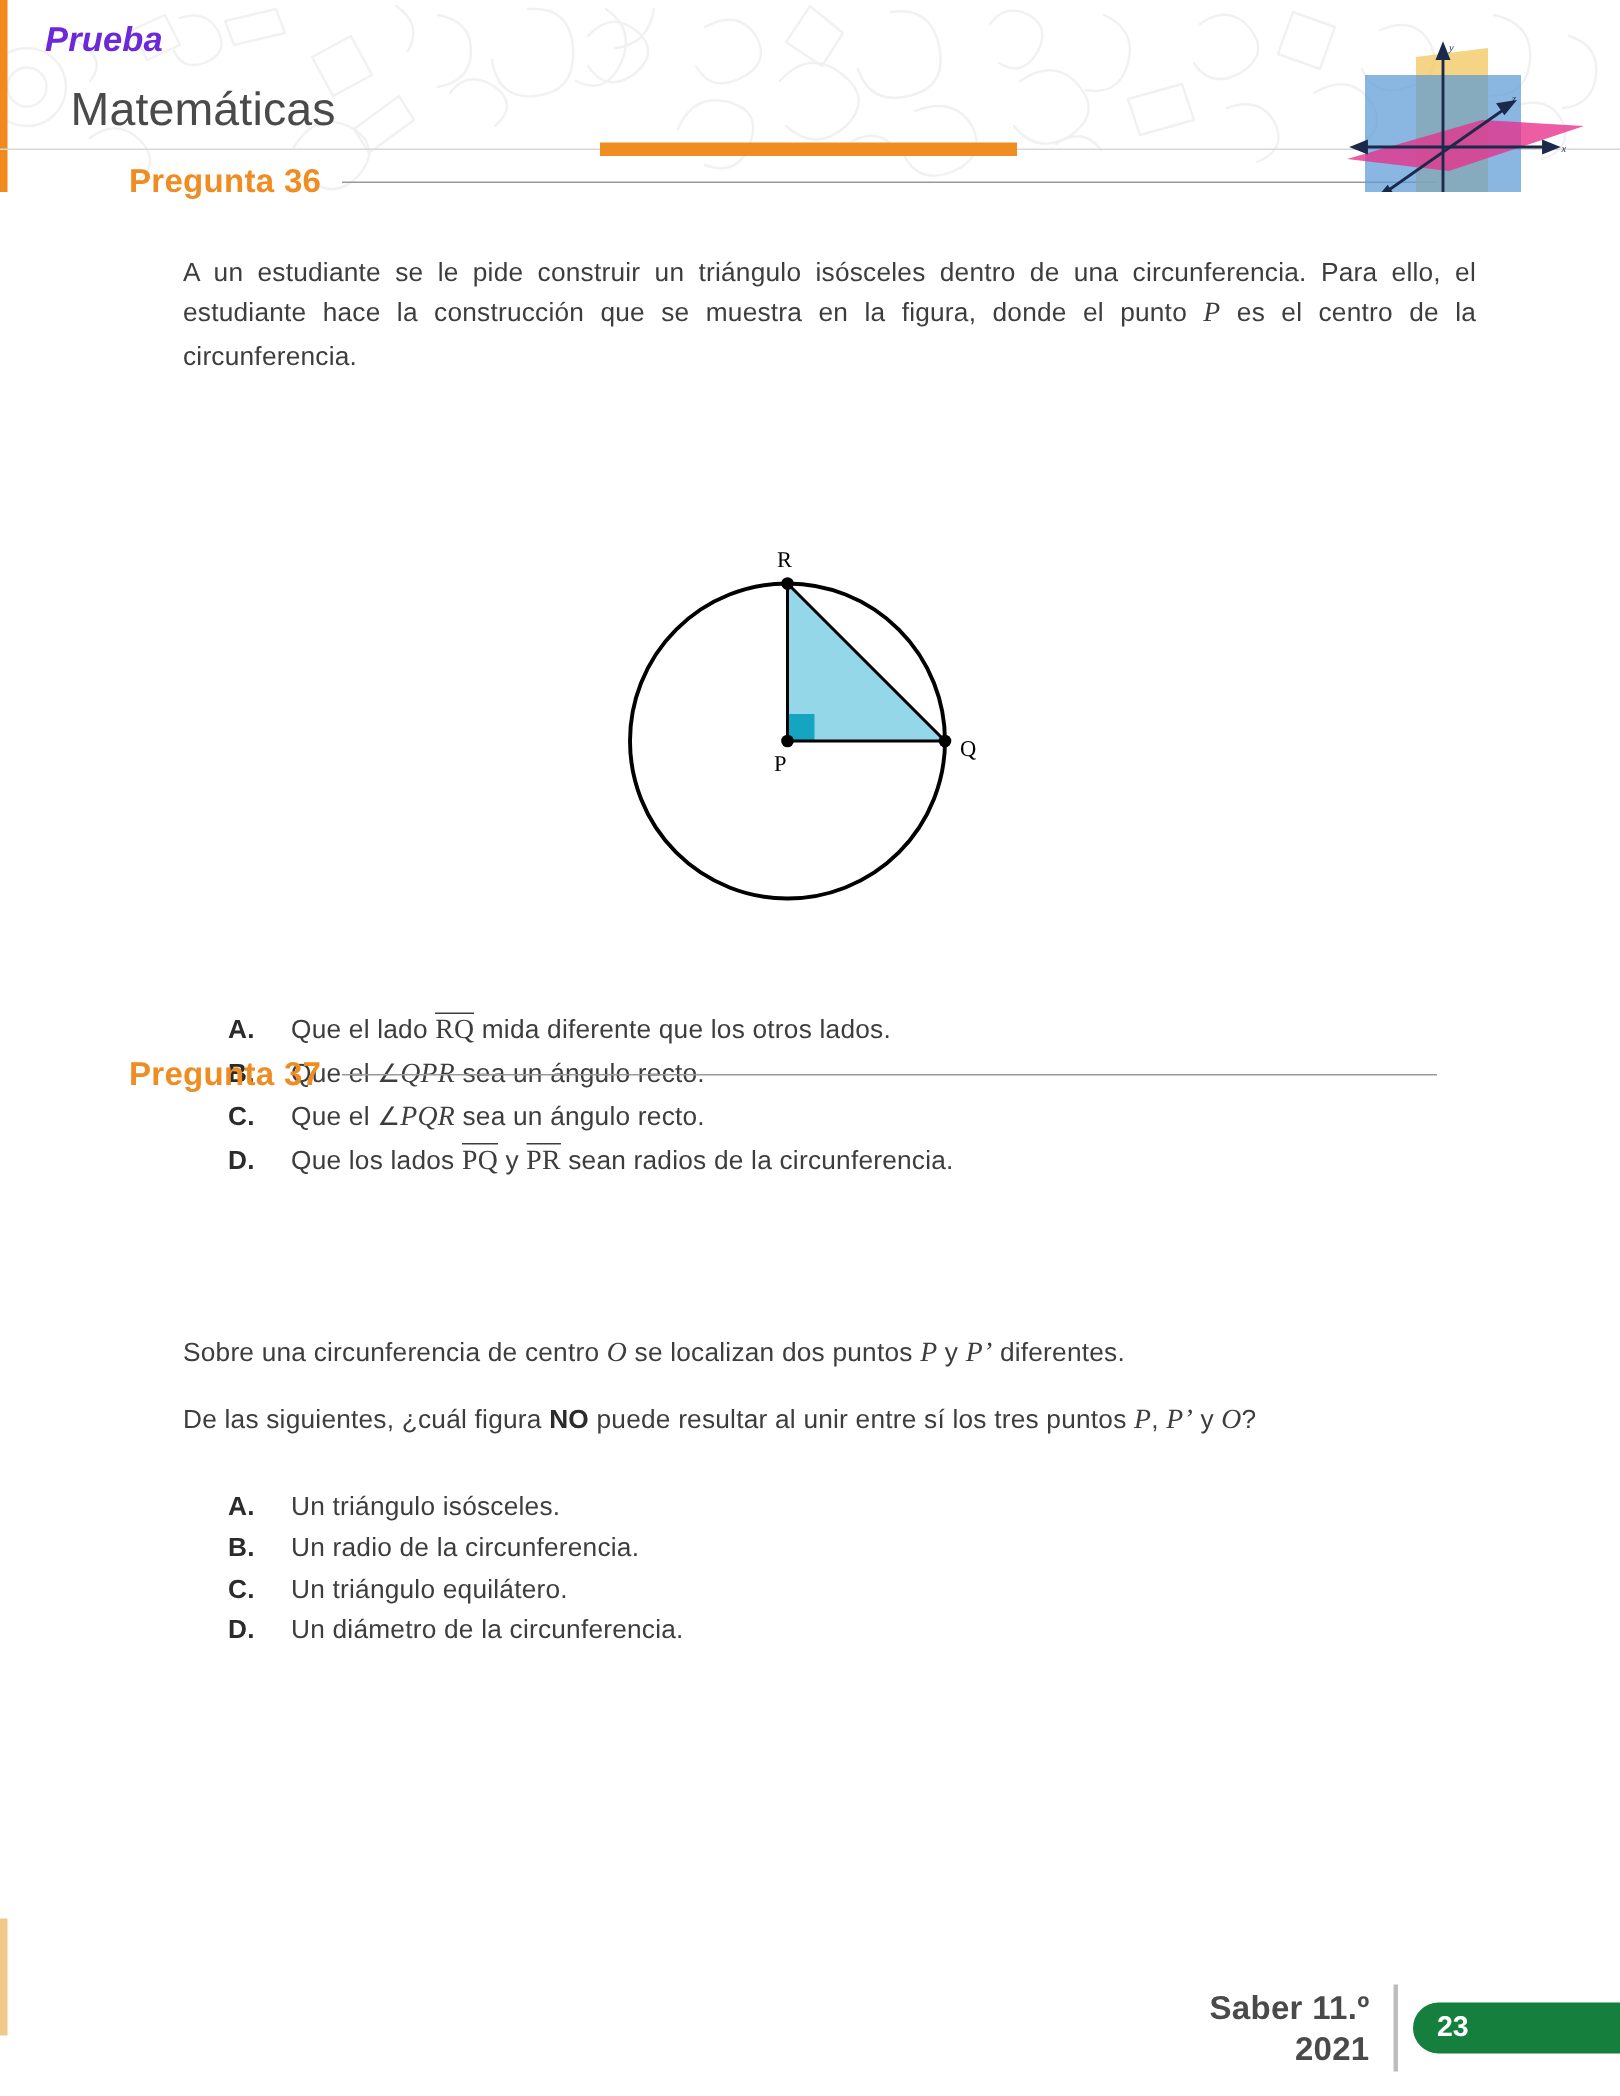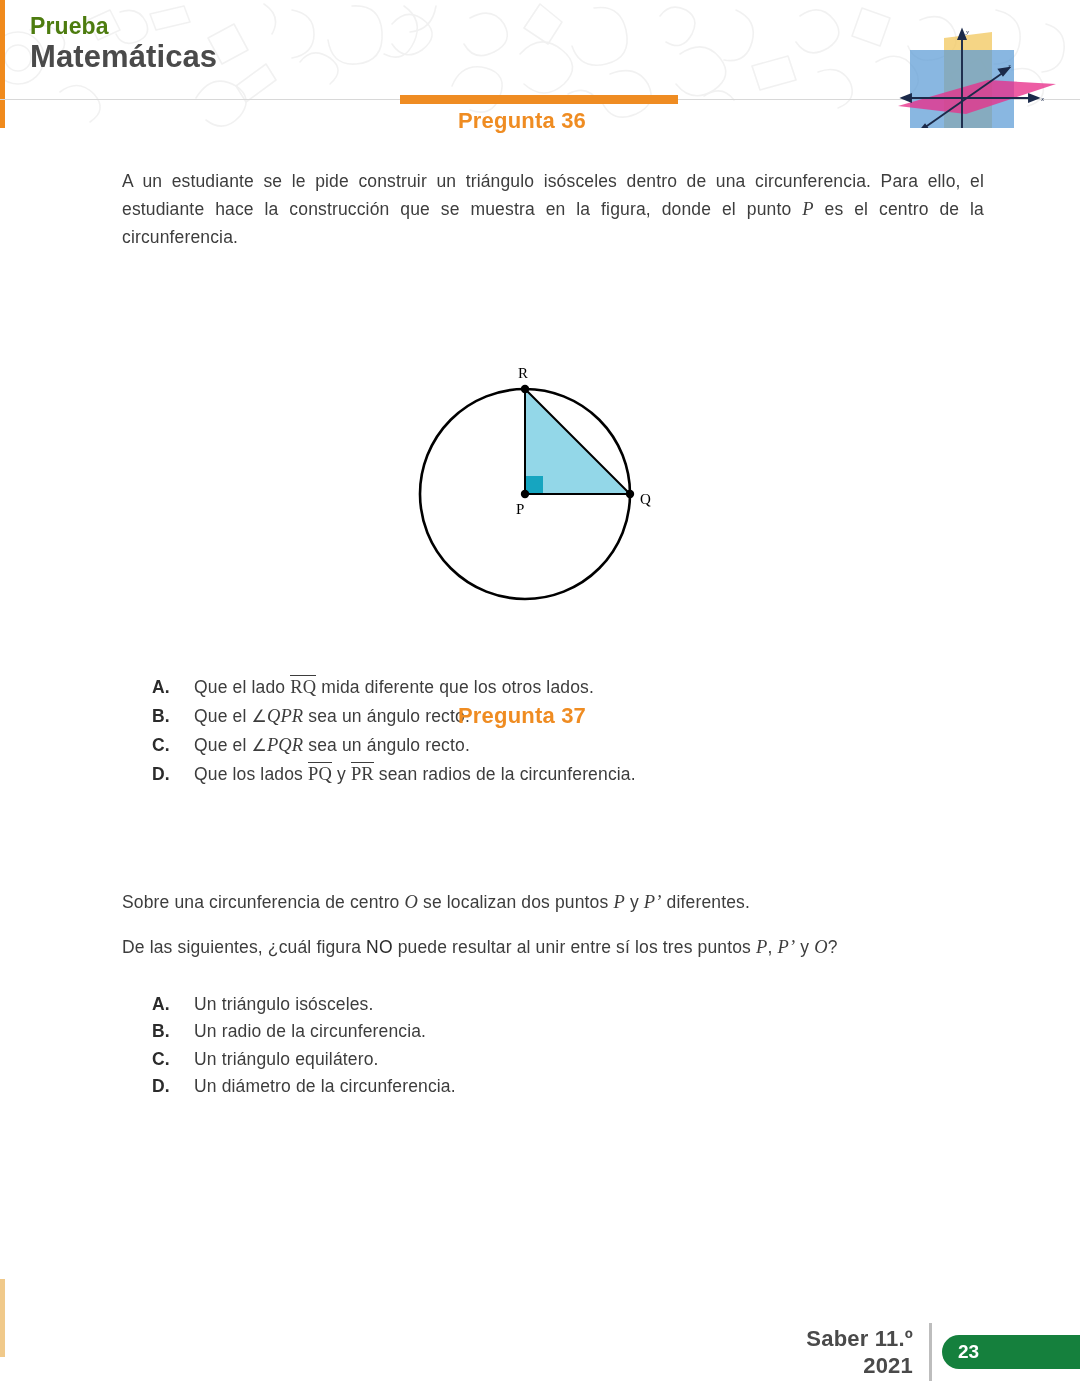--- a/index.html
+++ b/index.html
@@ -59,32 +59,33 @@
   }
   .header-title-block {
     position: absolute;
     left: 30px;
     top: 14px;
     z-index: 3;
   }
   .title-prueba {
     font-size: 23px;
     font-weight: bold;
-    color: #4d7c0f;
+    color: #6d28d9;
     letter-spacing: .1px;
     line-height: 1.1;
     margin: 0 0 1px 0;
+    font-style: italic;
   }
   .title-materia {
     font-size: 31px;
-    font-weight: bold;
+    font-weight: normal;
     color: #4a4a4a;
     letter-spacing: .1px;
     line-height: 1.08;
-    margin: 0;
+    margin: 17px;
   }
   .header-rule {
     position: absolute;
     left: 0;
     top: 99px;
     width: 1080px;
     height: 1px;
     background: #d8d8d8;
     z-index: 2;
   }
@@ -106,21 +107,20 @@
     z-index: 3;
   }
 
   .question-block { position: absolute; left: 0; width: 1080px; }
 
   .q-head {
     display: flex;
     align-items: center;
     gap: 14px;
     padding: 0 122px 0 86px;
-    flex-direction: column;
   }
   .q-head-label {
     font-size: 22px;
     font-weight: bold;
     color: #ef8c22;
     white-space: nowrap;
     letter-spacing: .2px;
   }
   .q-head-rule {
     flex: 1;
@@ -136,21 +136,21 @@
     text-align: justify;
     letter-spacing: .15px;
   }
   .q-text.narrow { text-align: left; }
 
   em.var {
     font-family: "Liberation Serif", serif;
     font-style: italic;
     font-size: 18.5px;
   }
-  b.strong { font-weight: normal; color: #2b2b2b; }
+  b.strong { font-weight: bold; color: #2b2b2b; }
 
   
   .options {
     padding: 0 122px 0 152px;
     margin: 0;
     list-style: none;
   }
   .option-row {
     display: flex;
     align-items: baseline;

